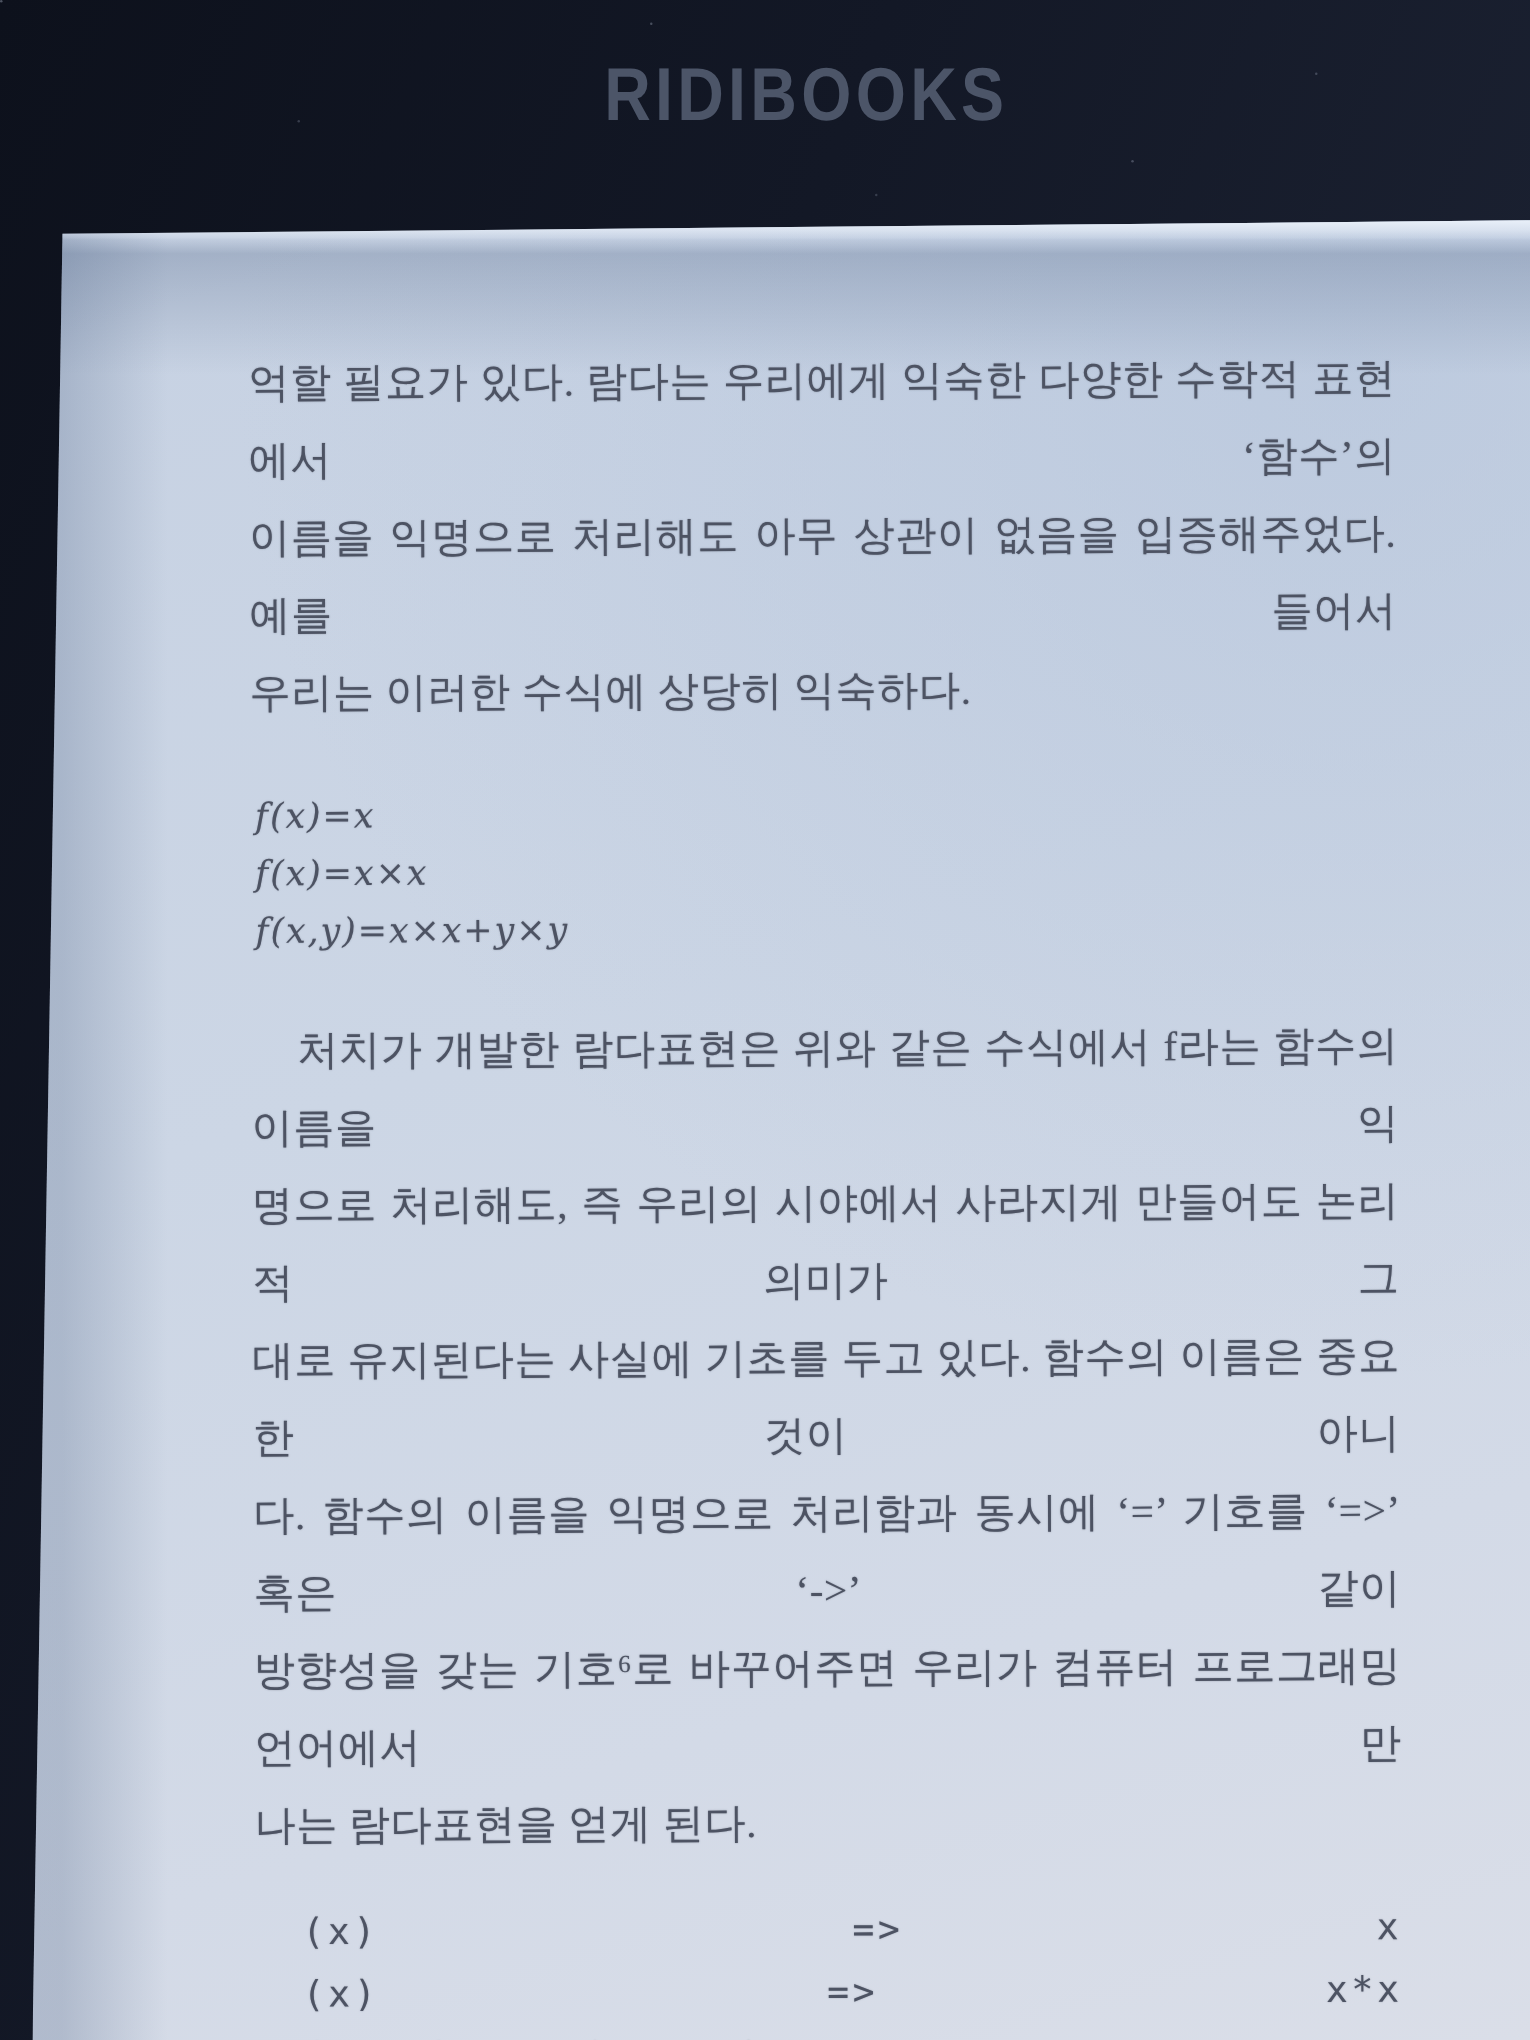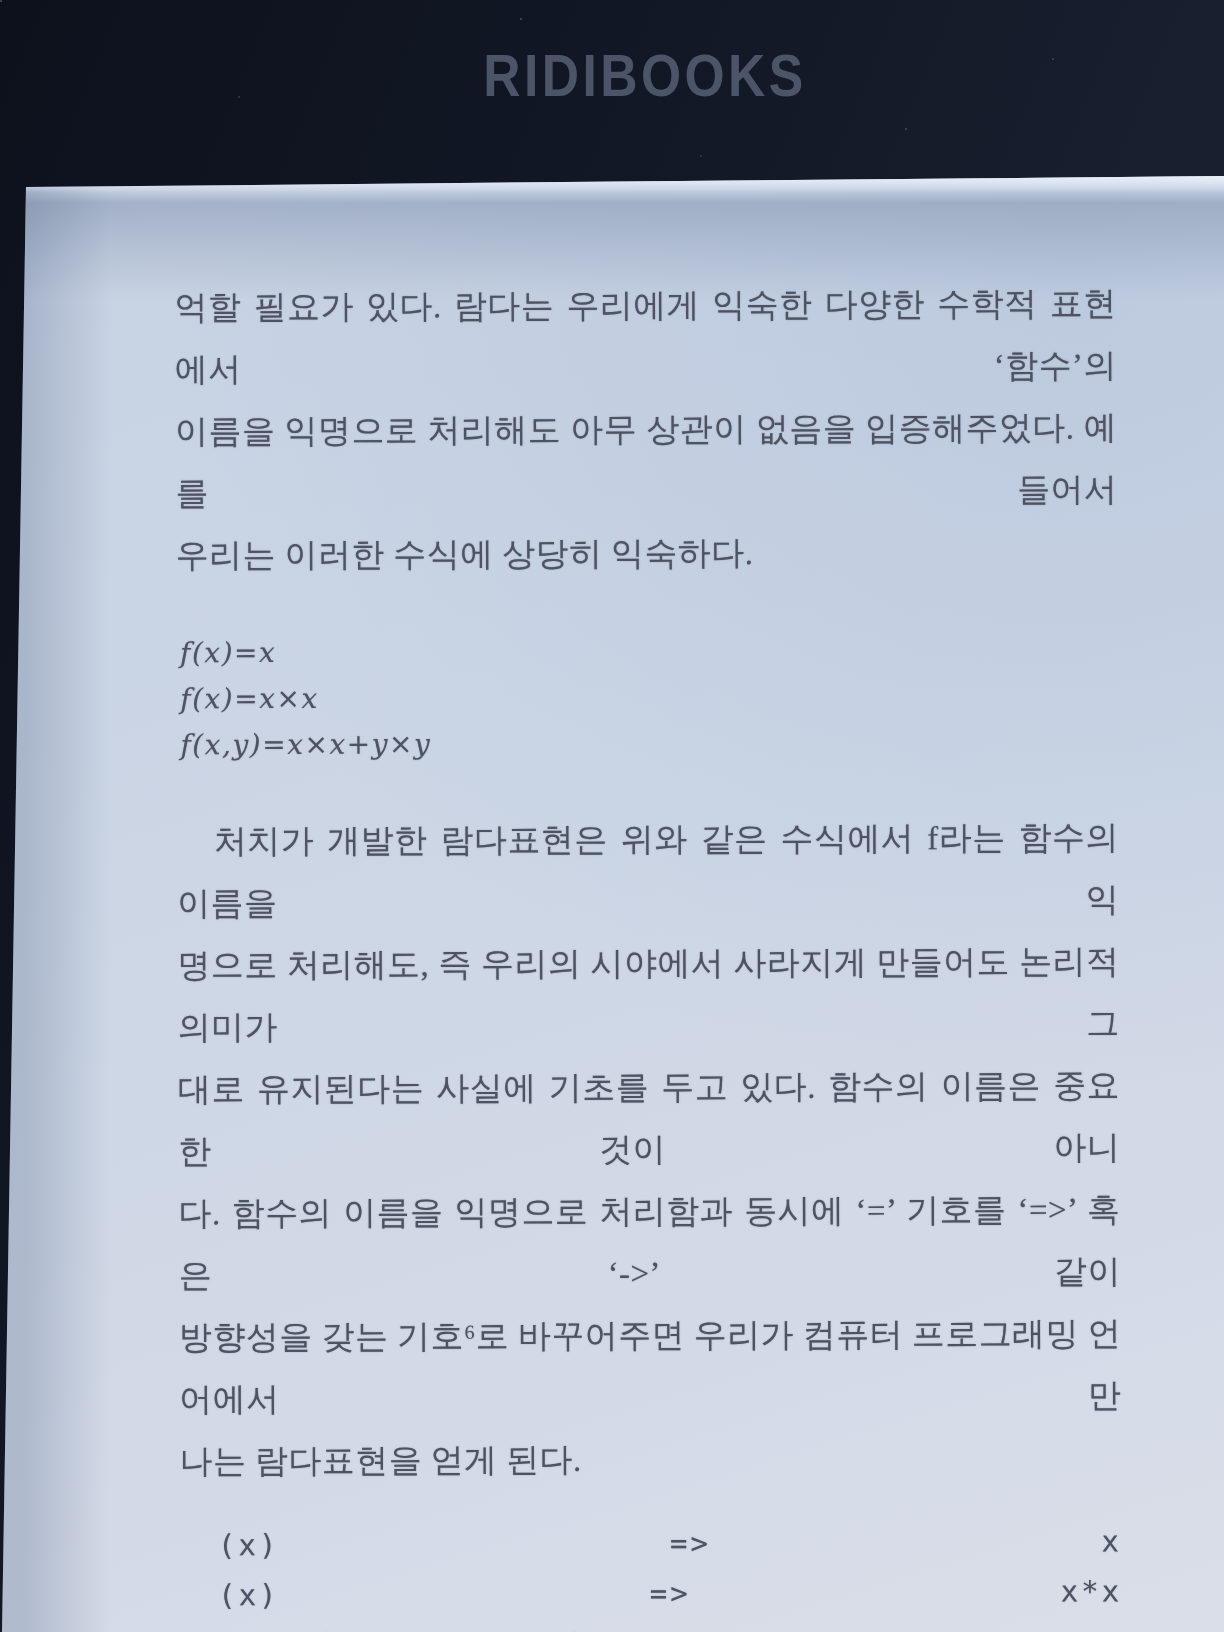--- a/index.html
+++ b/index.html
@@ -33,20 +33,21 @@
     white-space:nowrap;
   }
 
   
   .screen{
     position:absolute;inset:0;
     clip-path:polygon(26px 187px,1224px 176px,1224px 1632px,2px 1632px);
     background:
       radial-gradient(120% 80% at 88% 18%, rgba(178,194,218,.55), rgba(178,194,218,0) 62%),
       linear-gradient(163deg,#b9c6da 0%,#c7d2e3 14%,#ccd6e5 48%,#d3dae7 78%,#dadee8 100%);
+    margin-left: 24px;
   }
   
   .screen::before{
     content:"";position:absolute;inset:0;pointer-events:none;
     background:
       linear-gradient(180deg,rgba(238,244,252,.85) 177px,rgba(238,244,252,.55) 184px,rgba(238,244,252,0) 192px),
       linear-gradient(180deg,rgba(0,0,0,0) 190px,rgba(84,104,136,.30) 203px,rgba(84,104,136,0) 300px),
       linear-gradient(90deg,rgba(84,104,136,.28) 26px,rgba(84,104,136,0) 110px);
   }
 

